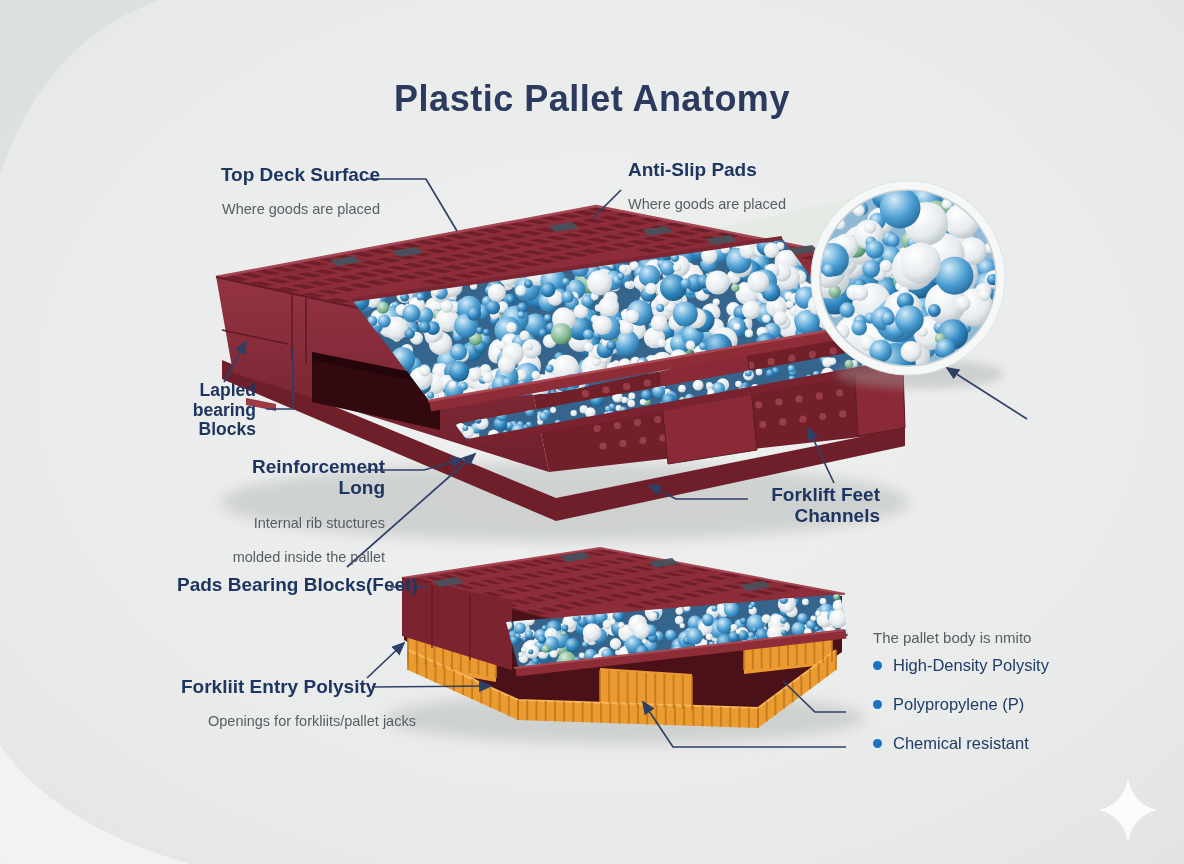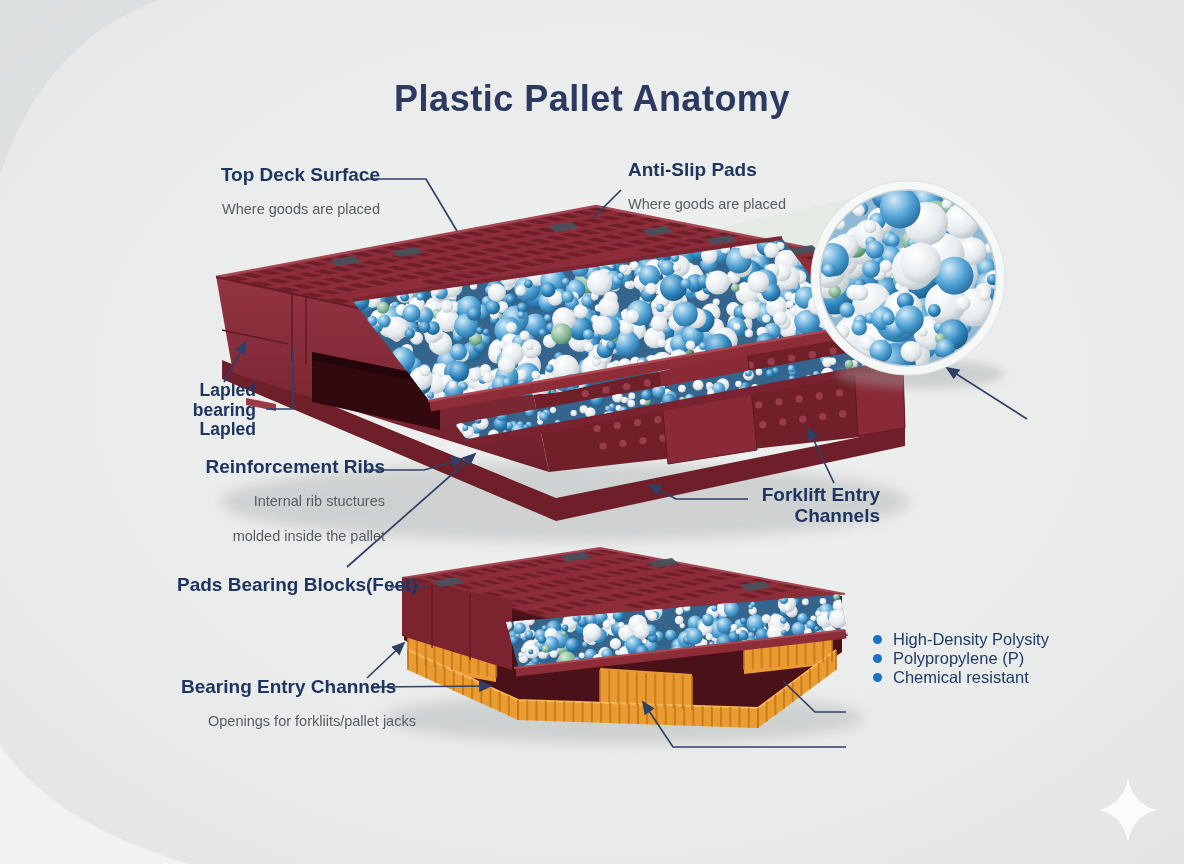--- a/index.html
+++ b/index.html
@@ -12,21 +12,21 @@
   .txt{position:absolute;z-index:5;}
   .page-title{
     left:0;right:0;top:78px;text-align:center;
     font-size:36px;font-weight:700;color:#2b3a5e;letter-spacing:.5px;
   }
   .lbl{color:#1e3560;font-weight:700;font-size:19px;line-height:1.12;}
   .sub{color:#585d64;font-weight:400;font-size:14.5px;line-height:1.22;margin-top:16px;}
   .center{text-align:right;}
   .mat-head{font-size:22px;font-weight:700;color:#1e3560;}
   .mat-sub{font-size:15px;color:#585d64;margin-top:9px;}
-  .mat-bullets{margin-top:10px;display:flex;flex-direction:column;gap:0;}
+  .mat-bullets{margin-top:10px;display:flex;flex-direction:column;gap:20px;}
   .mat-row{display:flex;align-items:center;gap:11px;}
   .dot{width:9px;height:9px;border-radius:50%;background:#1a72c5;flex:0 0 auto;}
   .mat-row span{font-size:16.5px;color:#1f3b66;}
 </style>
 </head>
 <body>
 
 <div class="stage">
 
 <svg class="scene" width="1184" height="864" viewBox="0 0 1184 864">
@@ -1693,42 +1693,43 @@
   <div class="sub">Where goods are placed</div>
 </div>
 
 <div class="txt" style="left:628px;top:159px;">
   <div class="lbl">Anti-Slip Pads</div>
   <div class="sub">Where goods are placed</div>
 </div>
 
 <div class="txt center" style="left:146px;top:381px;width:110px;">
   <div class="lbl" style="font-size:17.5px;">Lapled</div>
-  <div class="lbl" style="font-size:17.5px;">bearing Lapled</div>
+  <div class="lbl" style="font-size:17.5px;">bearing Blocks</div>
 </div>
 
 <div class="txt center" style="left:205px;top:456px;width:180px;">
-  <div class="lbl">Reinforcement Ribs</div>
+  <div class="lbl">Reinforcement Long</div>
   <div class="sub">Internal rib stuctures</div>
   <div class="sub" style="margin-top:17px;">molded inside the pallet</div>
 </div>
 
 <div class="txt lbl" style="left:177px;top:574px;">Pads Bearing Blocks(Feet)</div>
 
 <div class="txt" style="left:181px;top:676px;width:240px;">
-  <div class="lbl">Bearing Entry Channels</div>
+  <div class="lbl">Forkliit Entry Polysity</div>
   <div class="sub" style="margin-left:27px;">Openings for forkliits/pallet jacks</div>
 </div>
 
 <div class="txt center" style="left:745px;top:484px;width:135px;">
-  <div class="lbl">Forklift Entry</div>
+  <div class="lbl">Forklift Feet</div>
   <div class="lbl">Channels</div>
 </div>
 
 <div class="txt" style="left:873px;top:620px;width:280px;">
+  <div class="mat-sub">The pallet body is nmito</div>
   <div class="mat-bullets">
     <div class="mat-row">
           <span class="dot"></span>
           <span>High-Density Polysity</span>
         </div>
     <div class="mat-row">
           <span class="dot"></span>
           <span>Polypropylene (P)</span>
         </div>
     <div class="mat-row">

